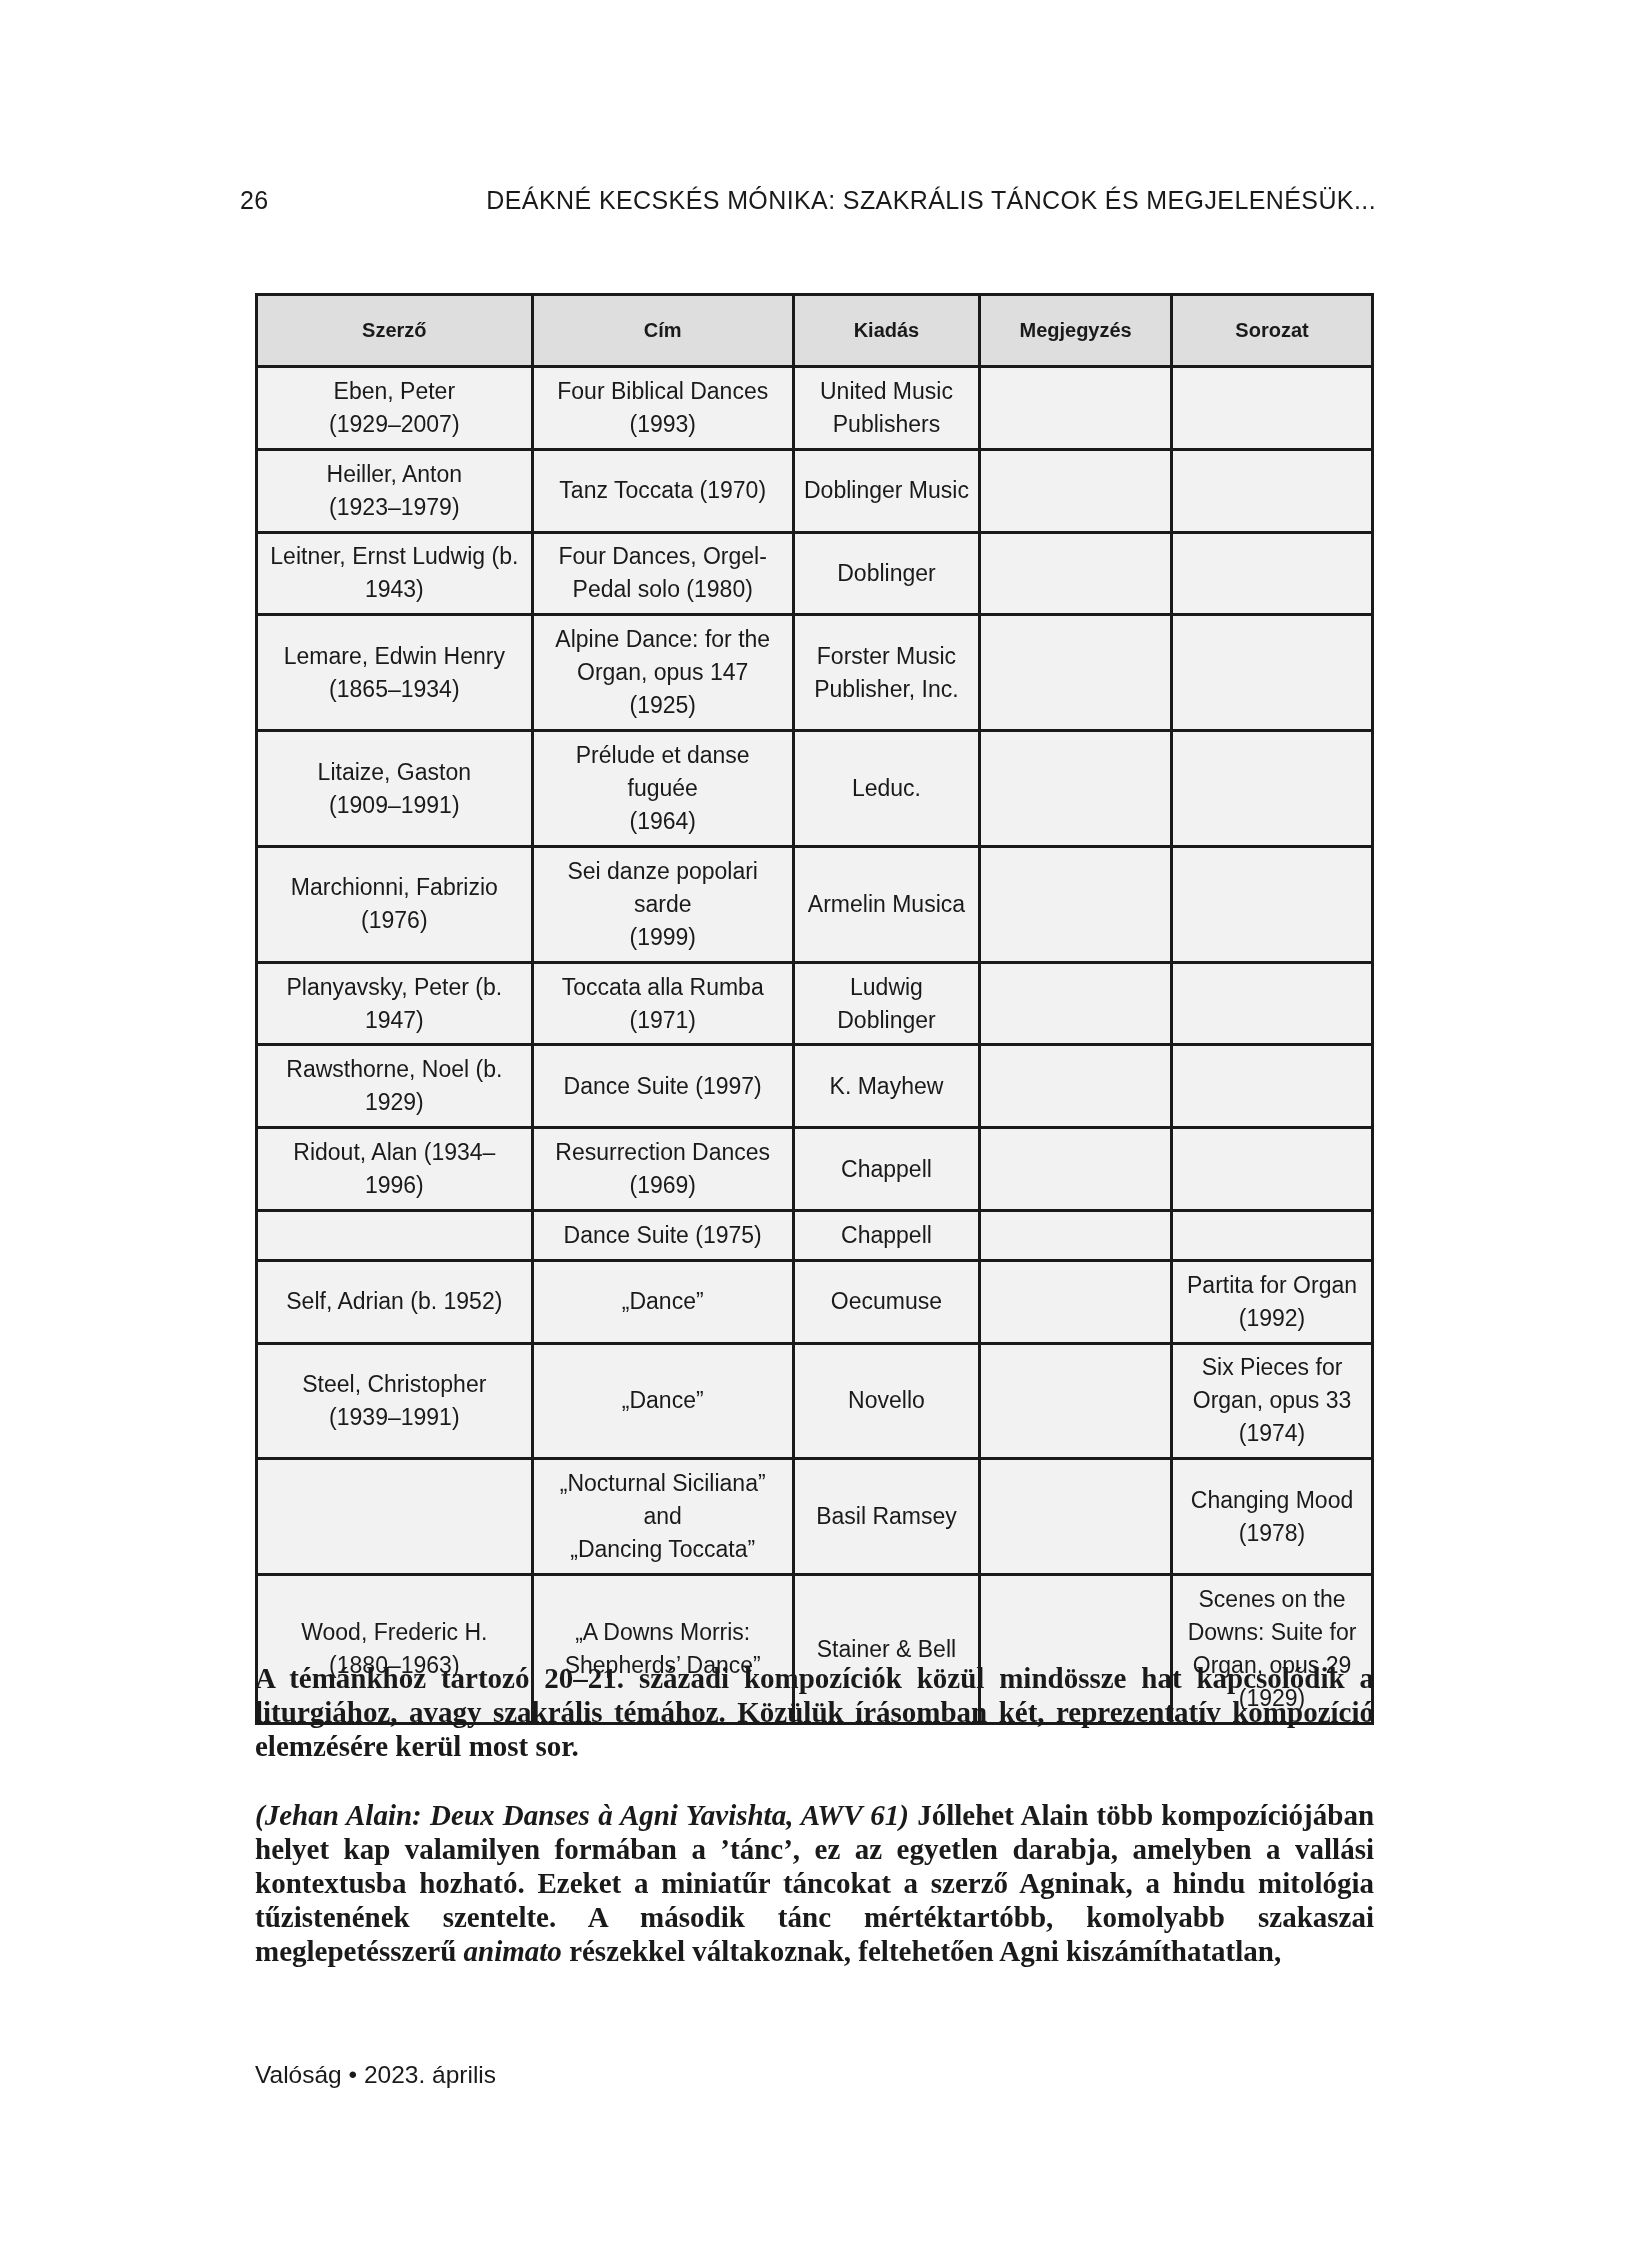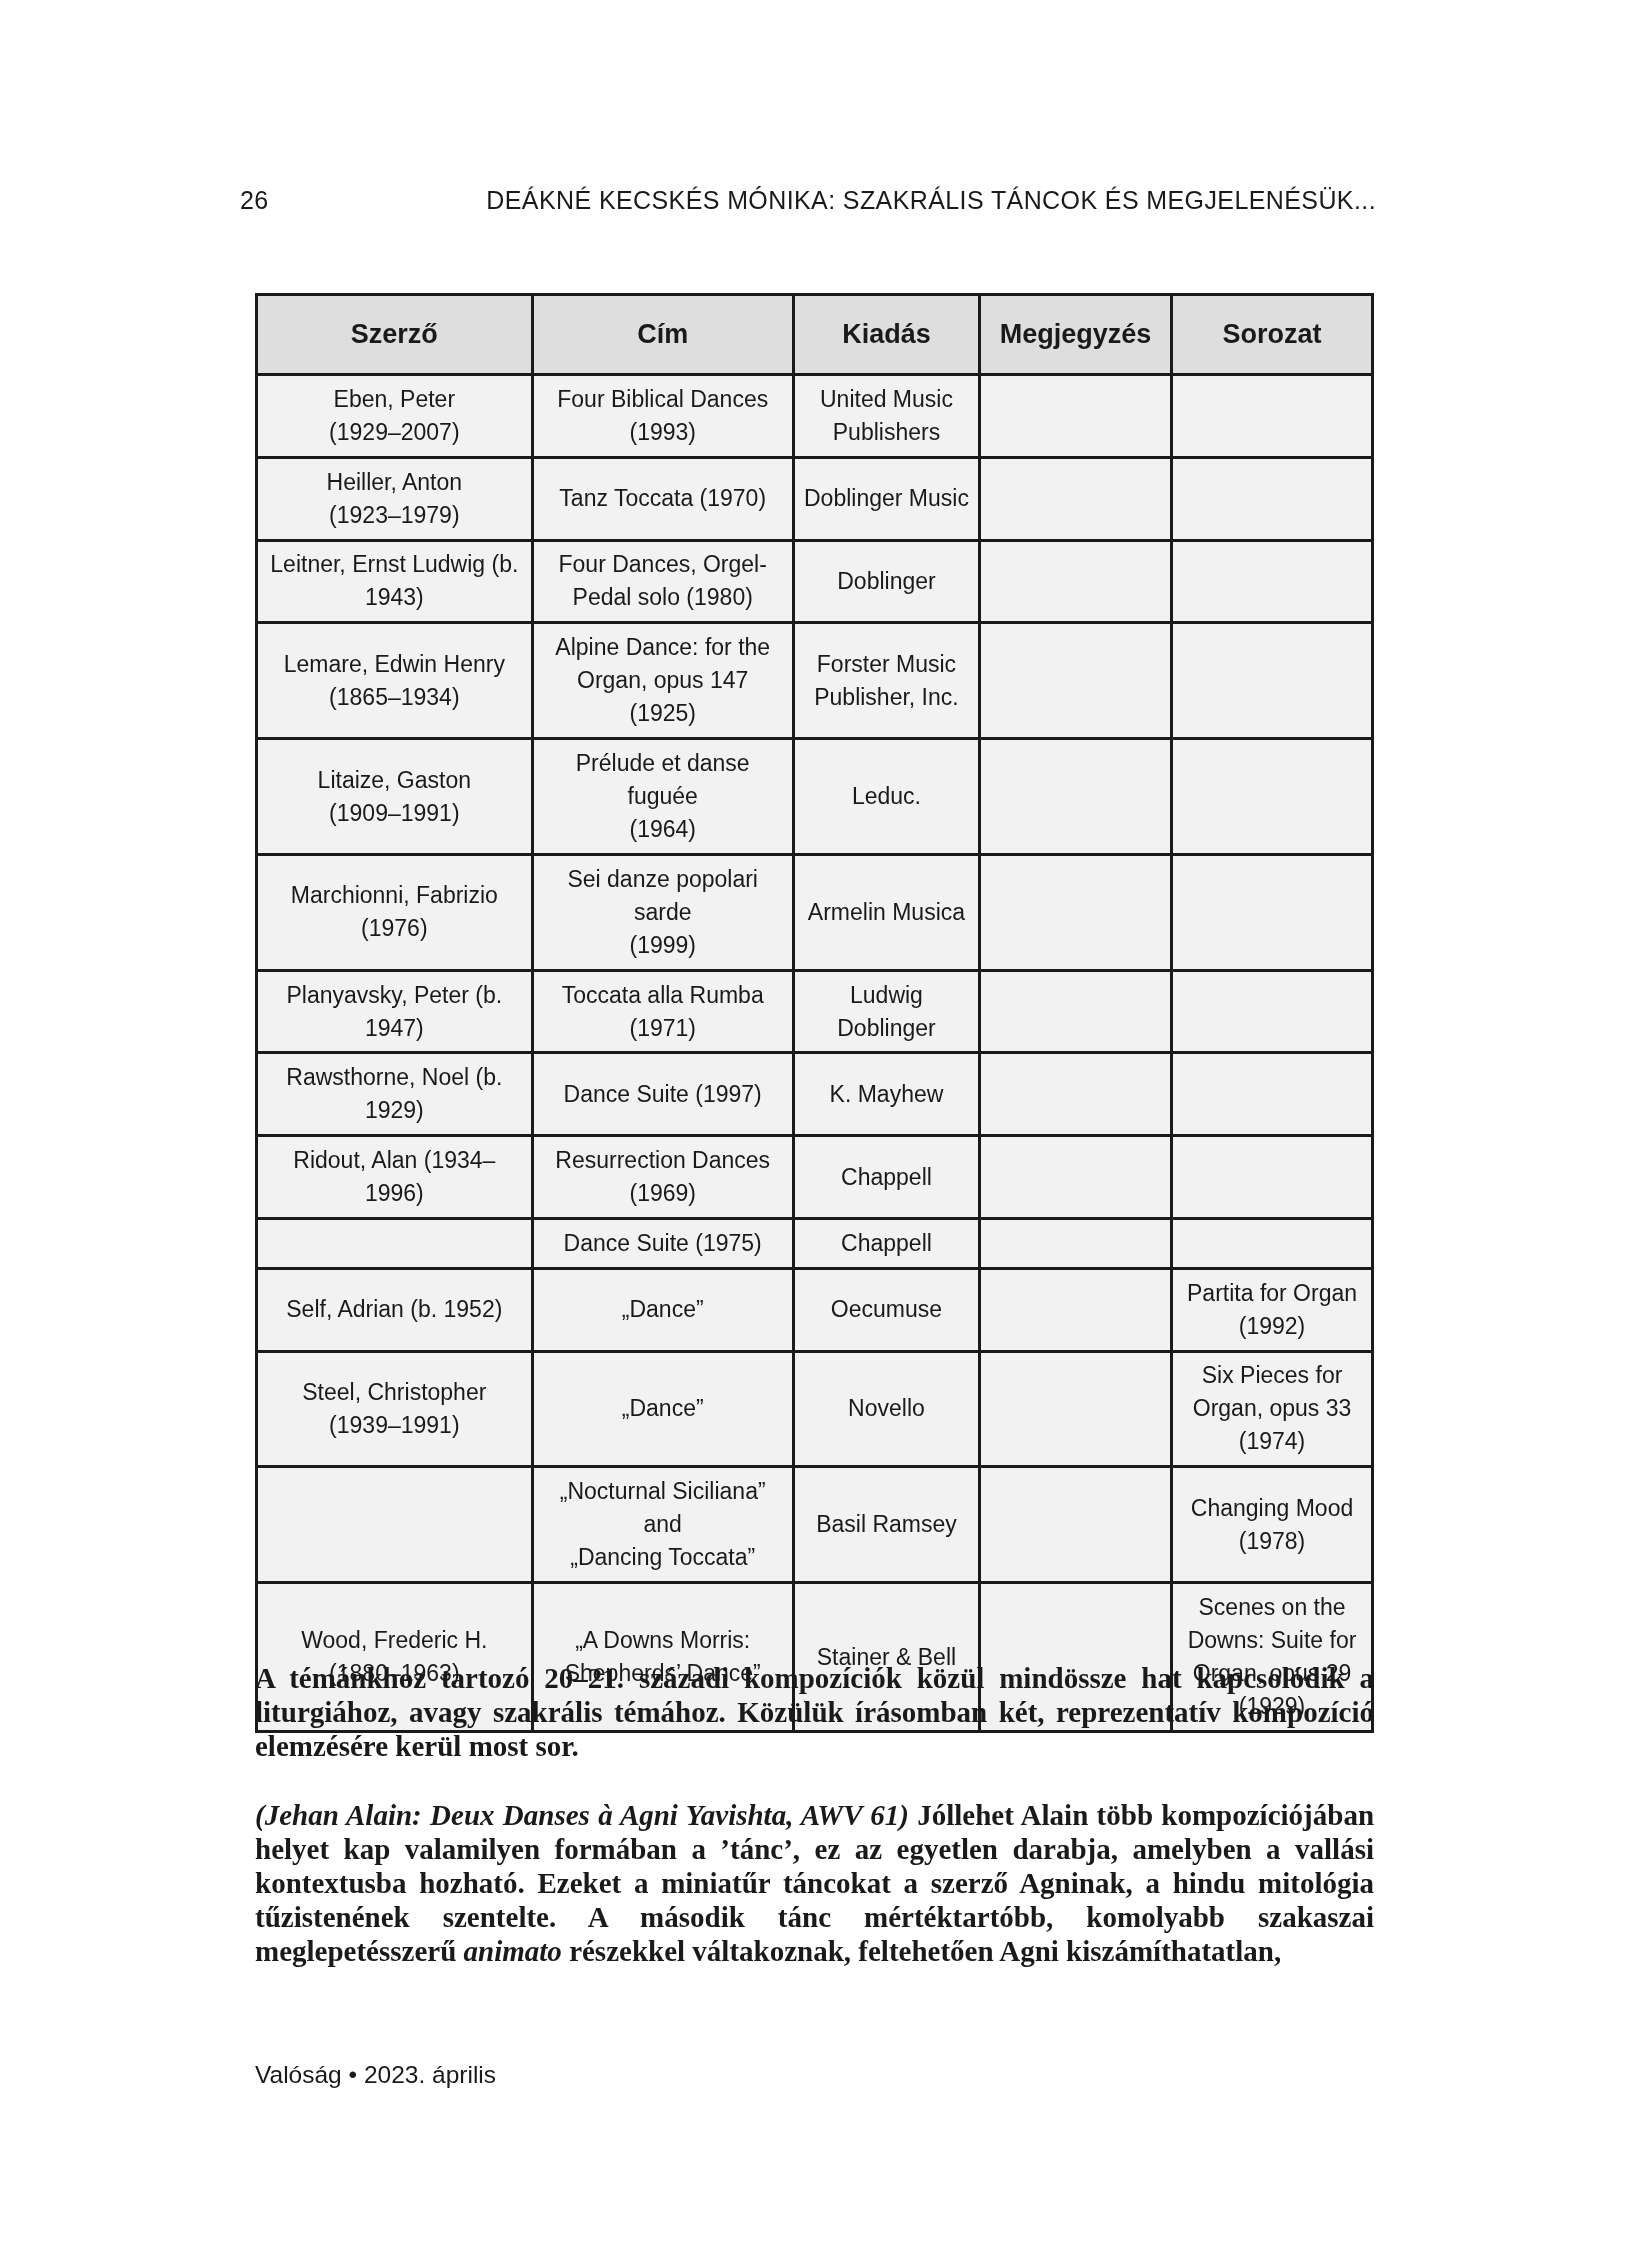--- a/index.html
+++ b/index.html
@@ -46,21 +46,21 @@
   .works-table th, .works-table td {
     border-left: 3.1px solid #1a1a1a;
     border-right: 3.1px solid #1a1a1a;
     border-top: 3.8px solid #1a1a1a;
     border-bottom: 3.8px solid #1a1a1a;
     text-align: center;
     vertical-align: middle;
   }
   .works-table th {
     background: #dedede;
-    font-size: 27px;
+    font-size: 20px;
     font-weight: bold;
     padding: 23px 0;
   }
   .works-table td {
     background: #f2f2f2;
     font-size: 23px;
     line-height: 33px;
     padding: 6.9px 7.7px;
     white-space: pre-line;
   }

